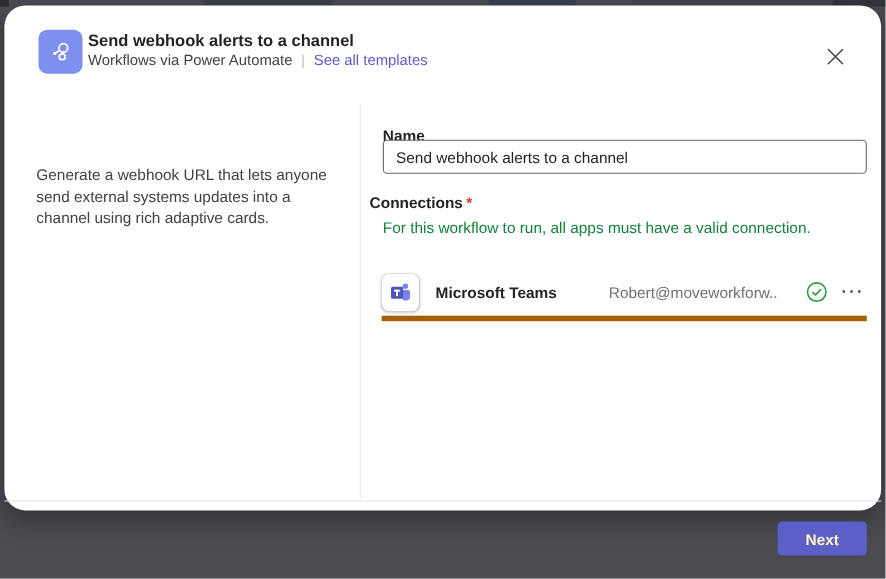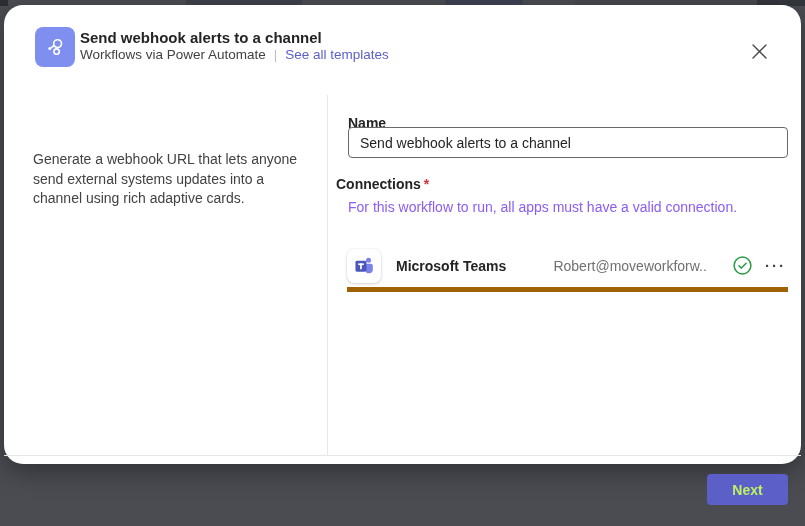--- a/index.html
+++ b/index.html
@@ -71,21 +71,21 @@
     width: 440px; height: 31px;
     border: 1px solid #66686d; border-radius: 4px;
     padding: 0 11px; font-size: 14px; color: #242424;
     font-family: "Liberation Sans", sans-serif;
     outline: none; background: #fff;
   }
   .conn-label { position: absolute; left: 332px; top: 171px; }
   .required { color: #d13438; margin-left: 3px; font-weight: 700; }
   .conn-help {
     position: absolute; left: 344px; top: 194px;
-    font-size: 14px; color: #8b5cf6;
+    font-size: 14px; color: #15803d;
   }
 
   
   .conn-row {
     position: absolute; left: 343px; top: 239px;
     width: 441px; height: 48px;
     display: flex; align-items: center;
     border-bottom: 5px solid #a16207;
   }
   .teams-card {
@@ -113,21 +113,21 @@
   }
 
   
   .h-divider {
     position: absolute; left: 0; top: 450px;
     width: 797px; height: 1px; background: #e6e6e6;
   }
   .next-btn {
     position: absolute; left: 703px; top: 469px;
     width: 81px; height: 31px;
-    background: #5b5fc7; color: #bef264;
+    background: #5b5fc7; color: #fef9c3;
     border: none; border-radius: 4px;
     font-size: 14px; font-weight: 700;
     font-family: "Liberation Sans", sans-serif;
     cursor: pointer;
   }
 </style>
 </head>
 <body>
 
 <div class="bg-seg s1"></div>

